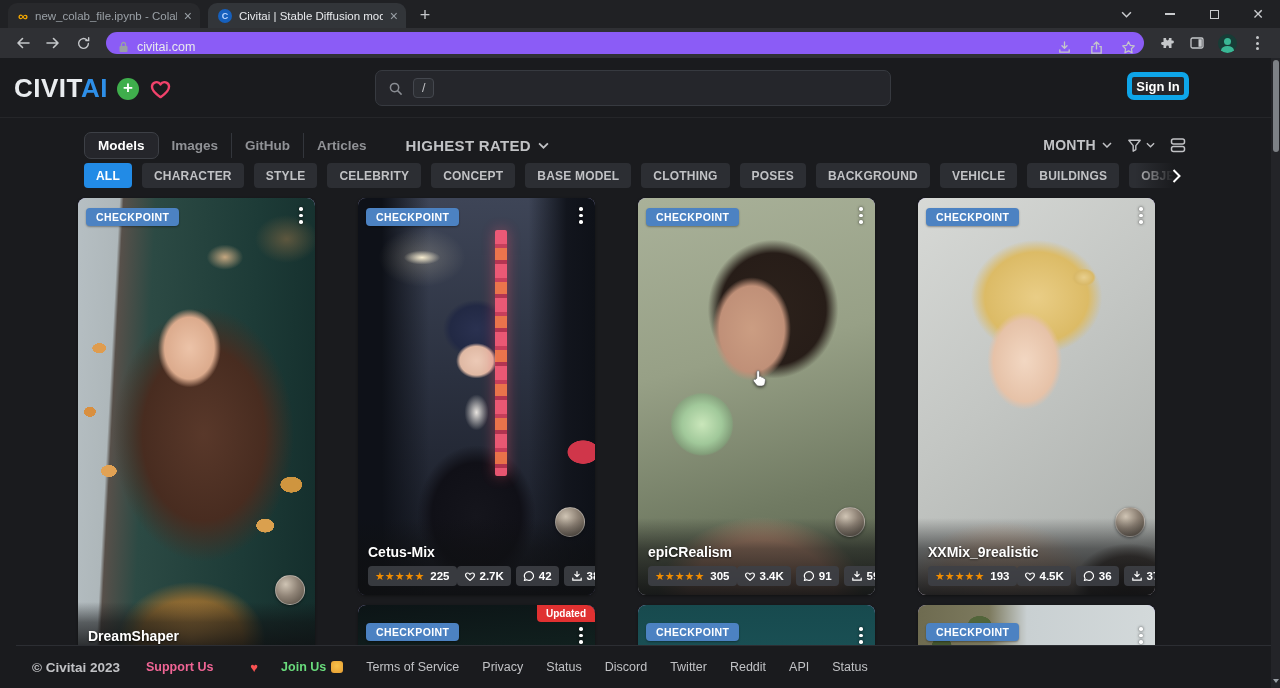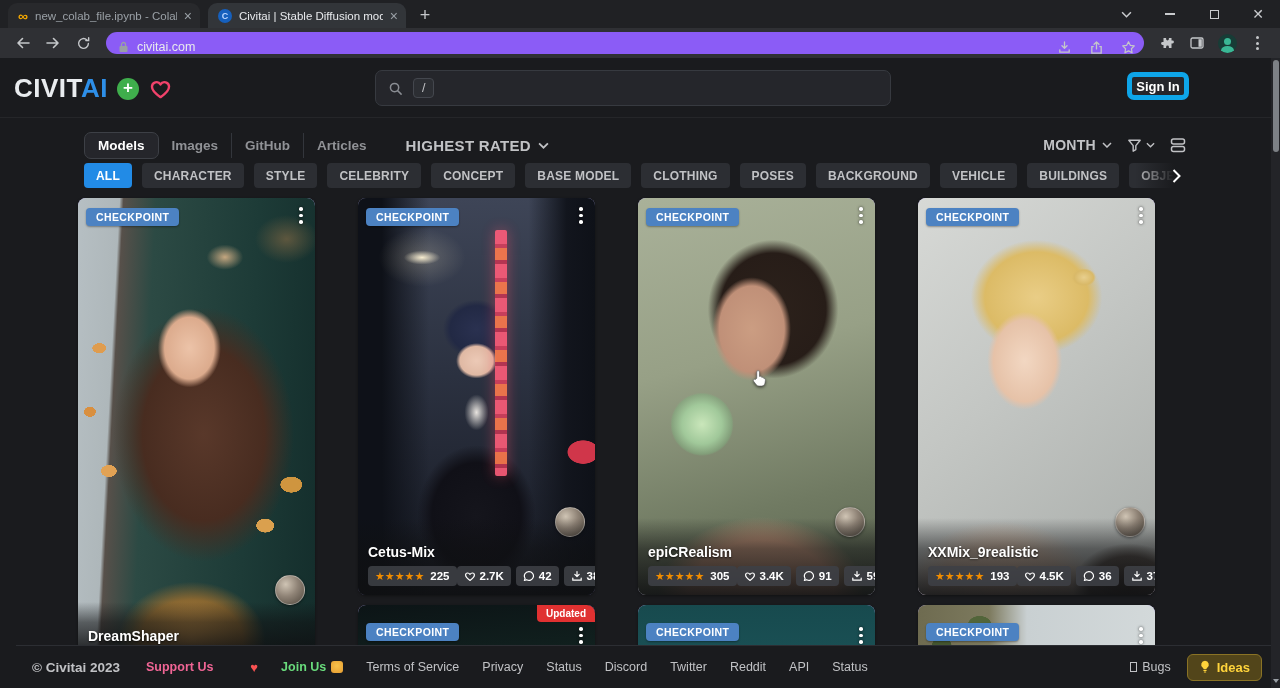--- a/index.html
+++ b/index.html
@@ -518,34 +518,20 @@
           <span class="hugglyph"></span>
         </span>
       <span class="flink">Terms of Service</span>
       <span class="flink">Privacy</span>
       <span class="flink">Status</span>
       <span class="flink">Discord</span>
       <span class="flink">Twitter</span>
       <span class="flink">Reddit</span>
       <span class="flink">API</span>
       <span class="flink">Status</span>
-      <span class="footright">
-        <span class="bugs">
-            <span class="tofu"></span>
-            <span>Bugs</span>
-          </span>
-        <span class="ideasbtn">
-          <svg width="12" height="14" viewBox="0 0 12 14">
-              <path d="M6 .8a3.8 3.8 0 0 1 2.2 6.9c-.4.3-.7.8-.7 1.3H4.5c0-.5-.3-1-.7-1.3A3.8 3.8 0 0 1 6 .8z" fill="#ffd43b"></path>
-              <rect x="4.4" y="9.8" width="3.2" height="1.2" rx="0.5" fill="#ffd43b"></rect>
-              <rect x="4.8" y="11.5" width="2.4" height="1.1" rx="0.5" fill="#ffd43b"></rect>
-            </svg>
-          <span>Ideas</span>
-        </span>
-      </span>
     </div>
 
 
     <div class="vscroll">
       <div class="vthumb"></div>
       <div class="varrow"></div>
     </div>
 
     <svg class="cursor" width="18" height="21" viewBox="0 0 24 28">
       <path d="M9 13.5V5.2c0-1 .8-1.8 1.8-1.8s1.8.8 1.8 1.8v6l1.2-.1c.9 0 1.6.6 1.8 1.4l1-.1c.8 0 1.5.6 1.7 1.4l.9.2c.9.2 1.5 1.1 1.4 2l-.6 4.1c-.3 2.3-2.3 4-4.6 4h-3.2c-1.5 0-3-.7-3.9-1.9l-3.4-4.4c-.6-.7-.5-1.7.2-2.3.6-.6 1.5-.6 2.2-.1z" fill="#fff" stroke="#555" stroke-width="0.8"></path>

